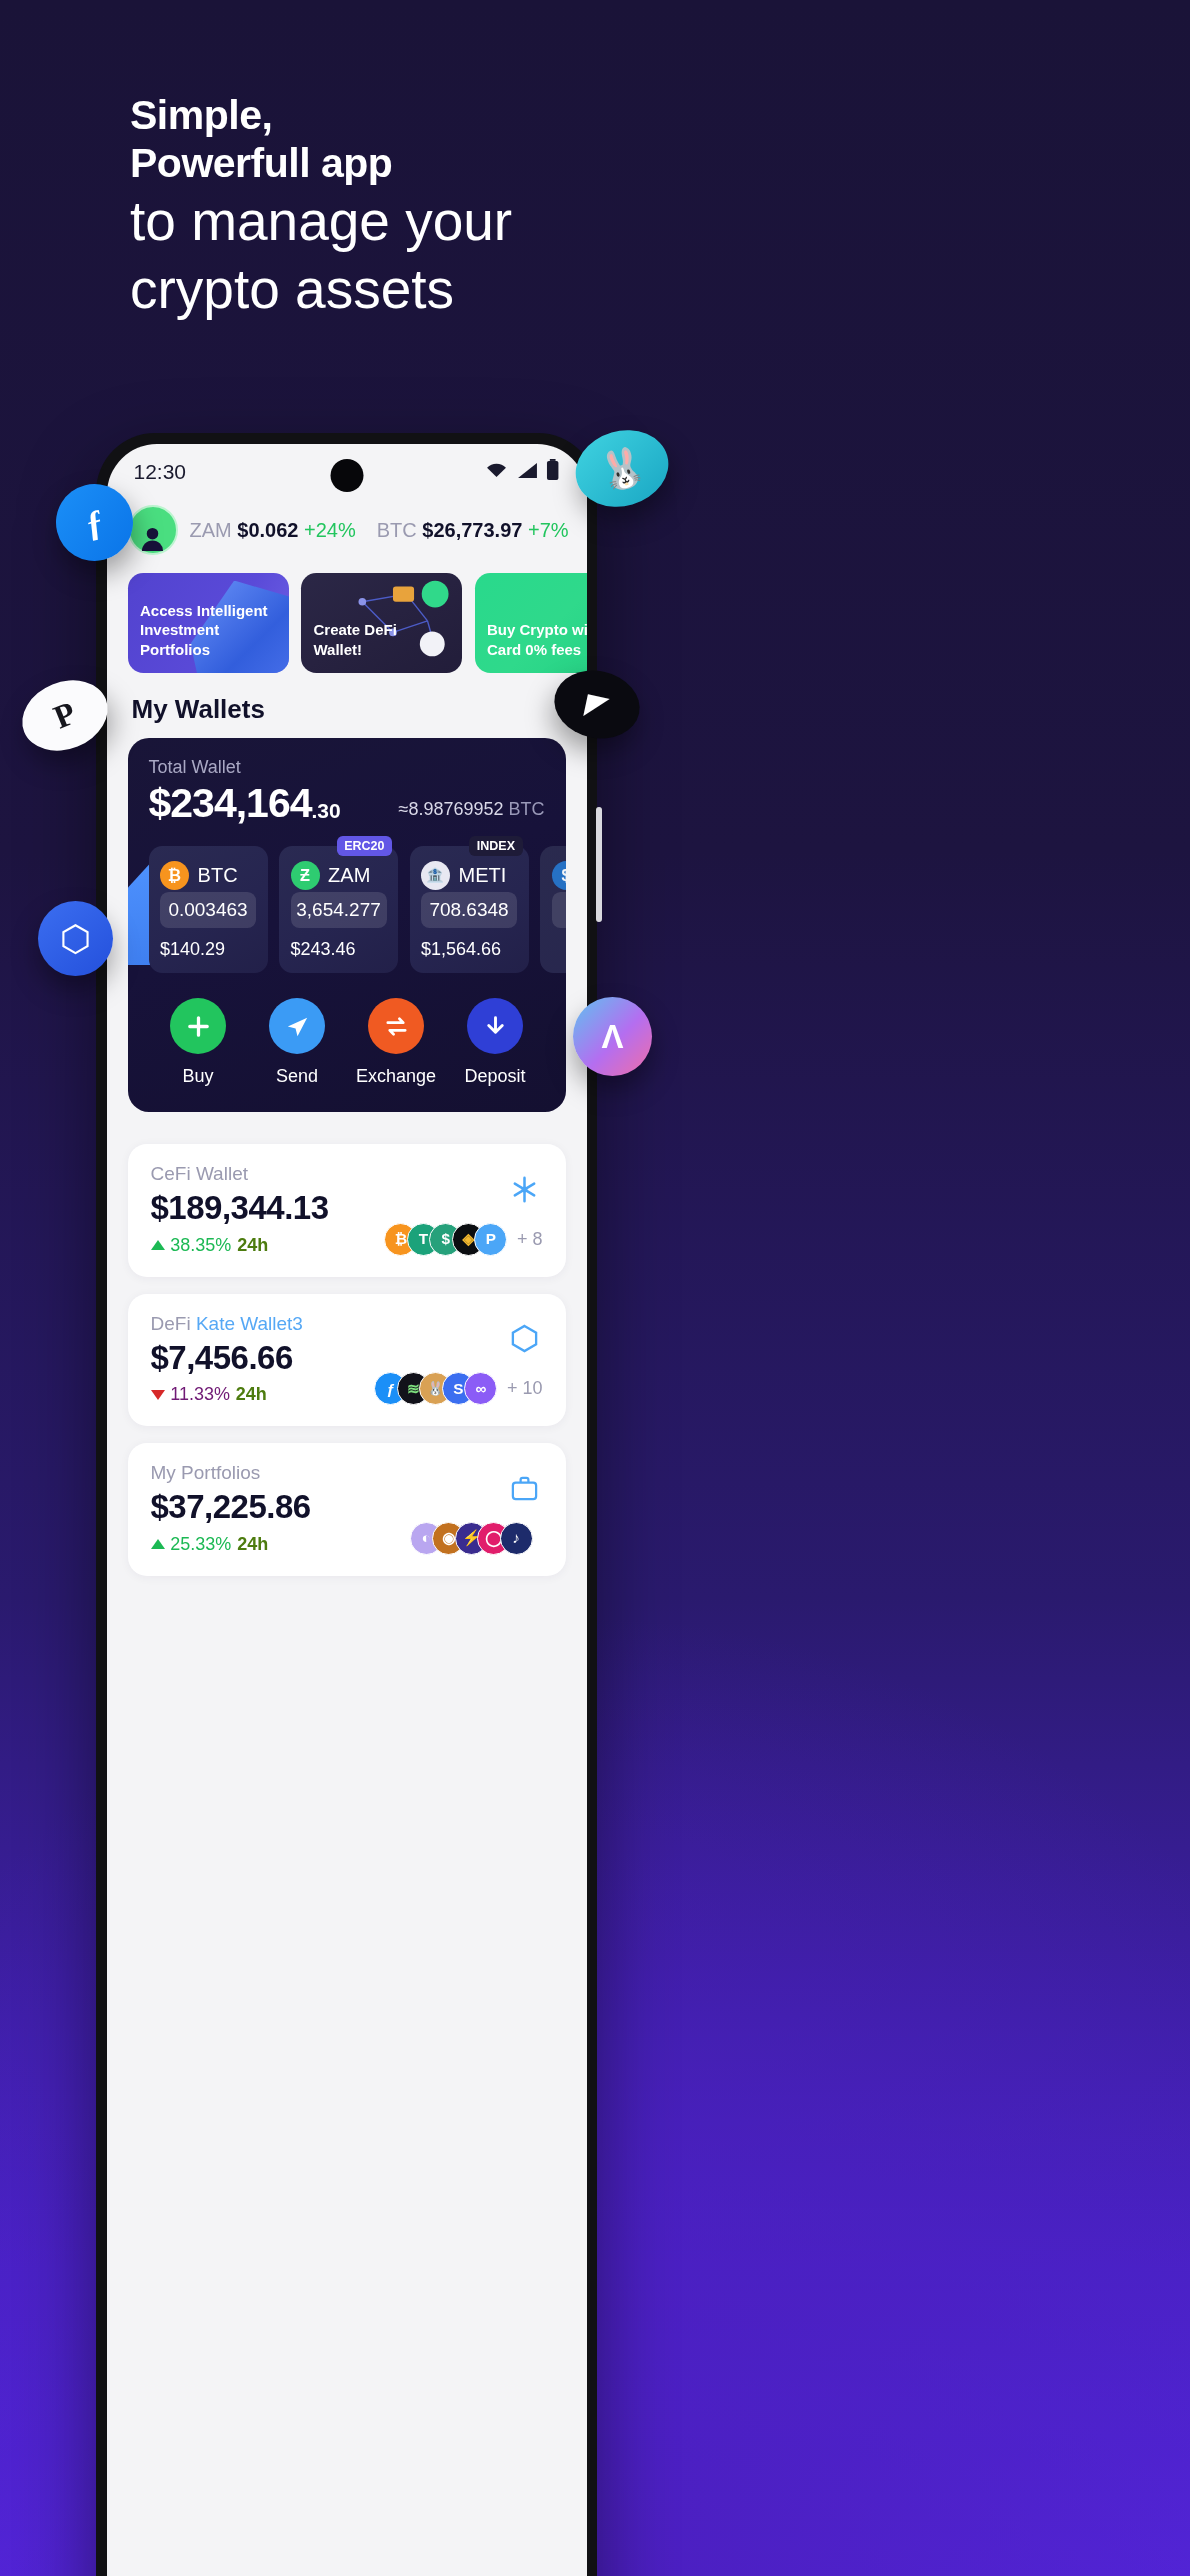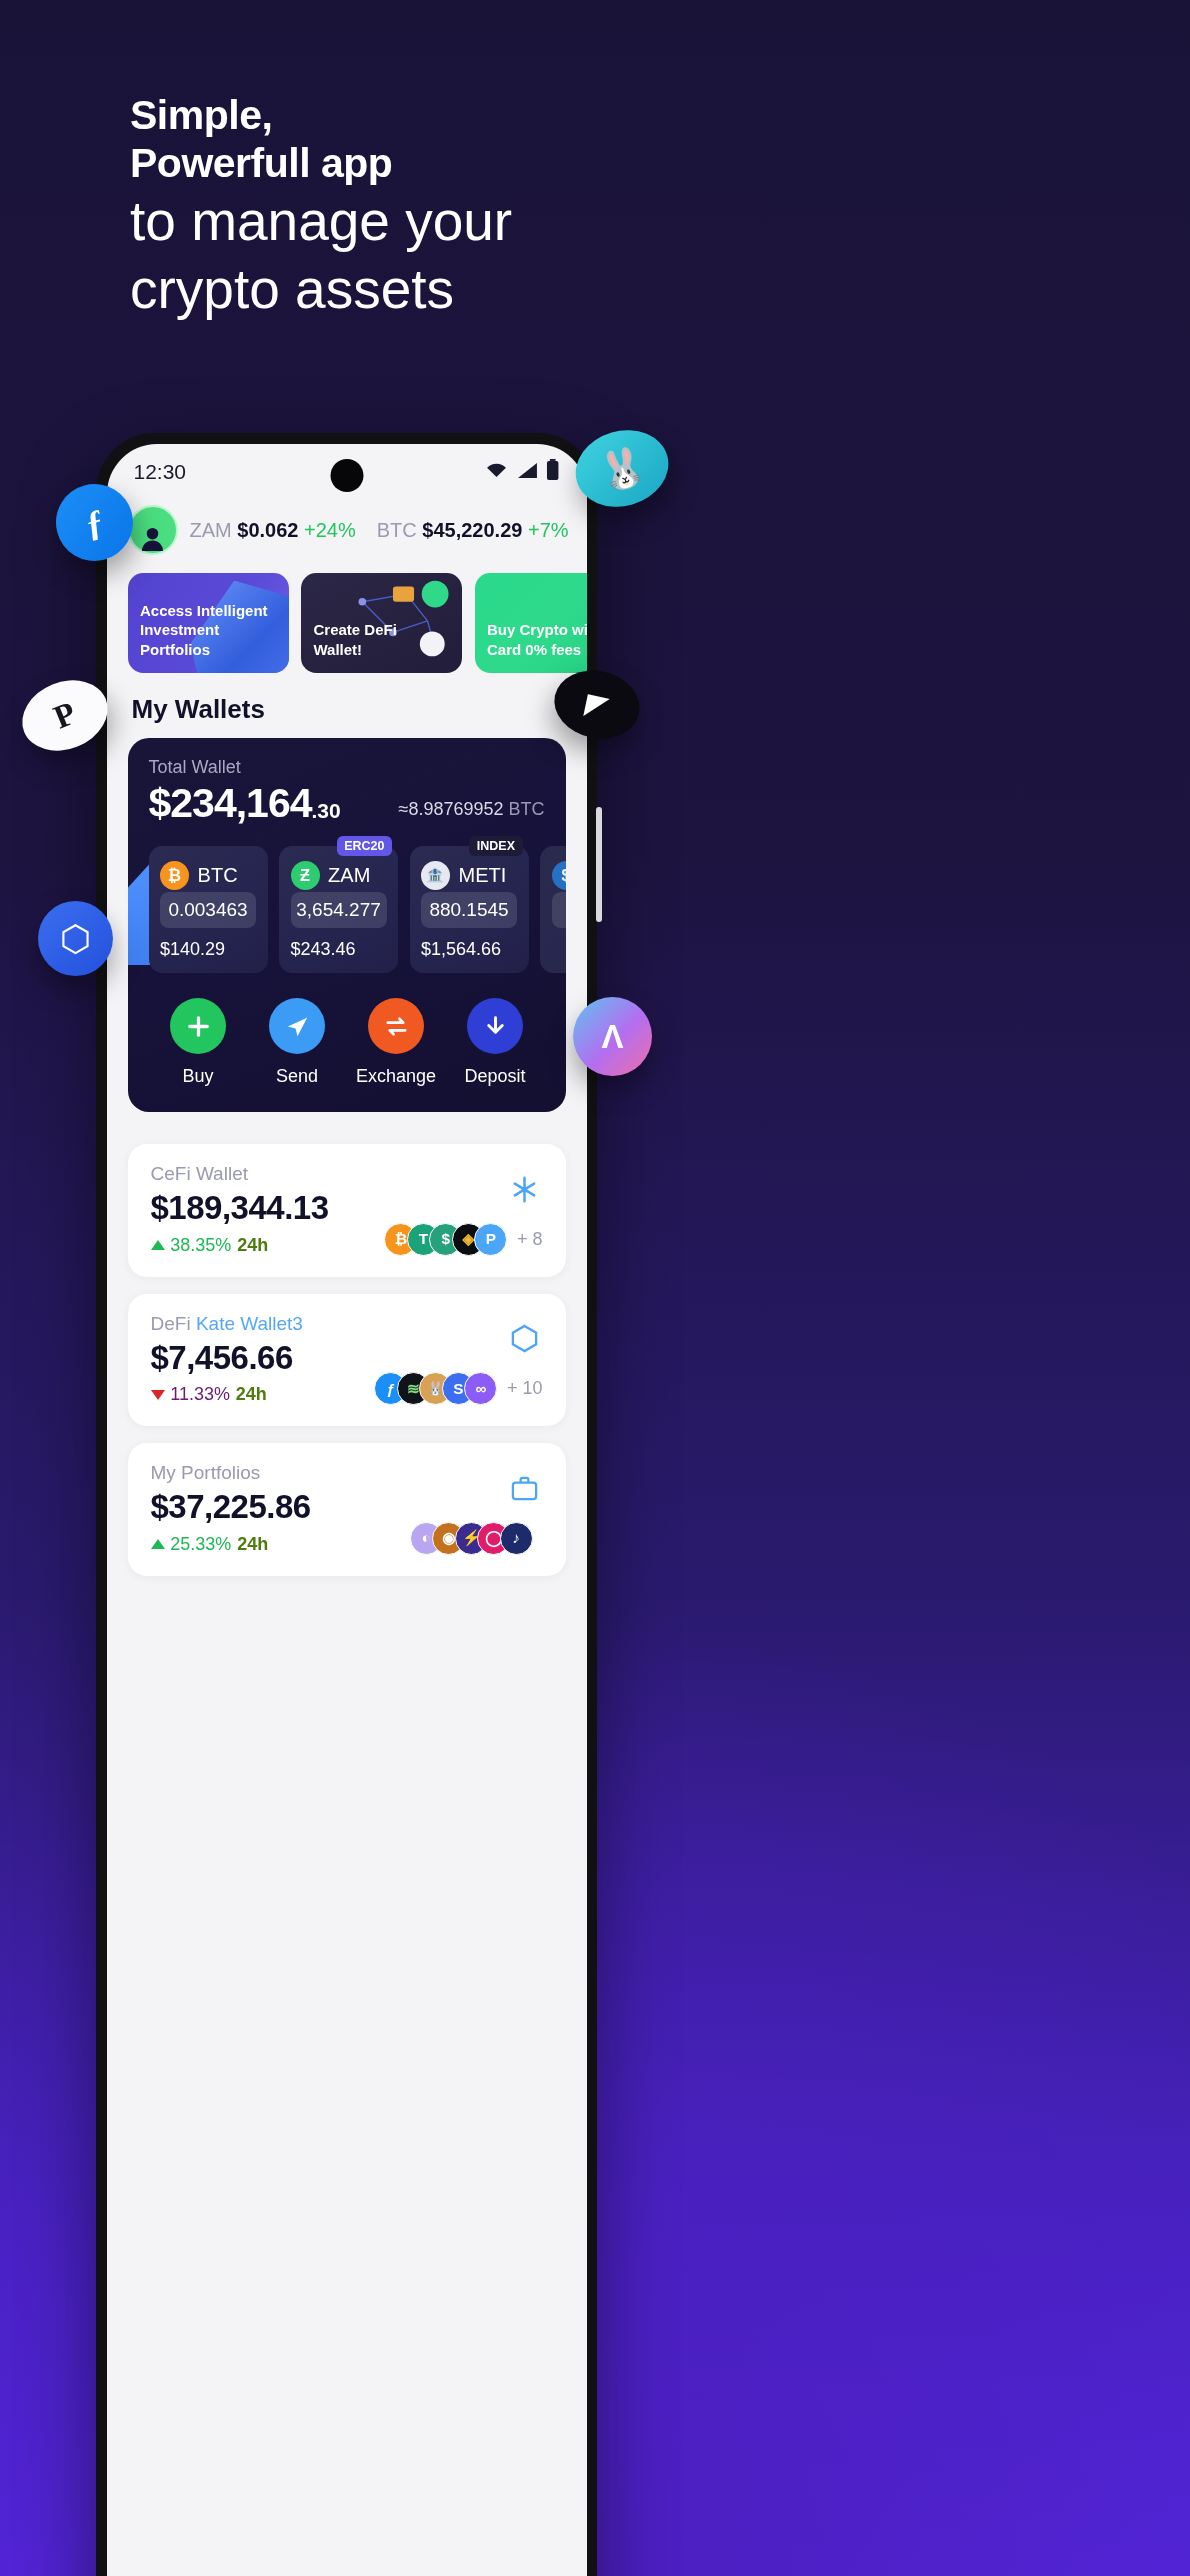--- a/index.html
+++ b/index.html
@@ -236,21 +236,21 @@
           </svg>
       </div>
       <div class="tickers">
         <div class="tk">
           <span class="sym">ZAM</span>
           <span class="px">$0.062</span>
           <span class="ch">+24%</span>
         </div>
         <div class="tk">
           <span class="sym">BTC</span>
-          <span class="px">$45,220.29</span>
+          <span class="px">$26,773.97</span>
           <span class="ch">+7%</span>
         </div>
       </div>
     </div>
 
     <div class="promos">
       <div class="promo p1">
         <p>Access Intelligent Investment Portfolios</p>
       </div>
       <div class="promo p2">
@@ -304,21 +304,21 @@
           </div>
           <div class="chip-bal">3,654.277</div>
           <div class="chip-usd">$243.46</div>
         </div>
         <div class="chip">
           <span class="badge idx">INDEX</span>
           <div class="chip-top">
             <span class="tkn-ico" style="background:#e8e8f2;font-size:14.4px">🏦</span>
             <span class="chip-sym">METI</span>
           </div>
-          <div class="chip-bal">880.1545</div>
+          <div class="chip-bal">708.6348</div>
           <div class="chip-usd">$1,564.66</div>
         </div>
         <div class="chip dim">
           <div class="chip-top">
             <span class="tkn-ico" style="background:#2775ca">$</span>
 
           </div>
           <div class="chip-bal">342</div>
           <div class="chip-usd"></div>
         </div>

